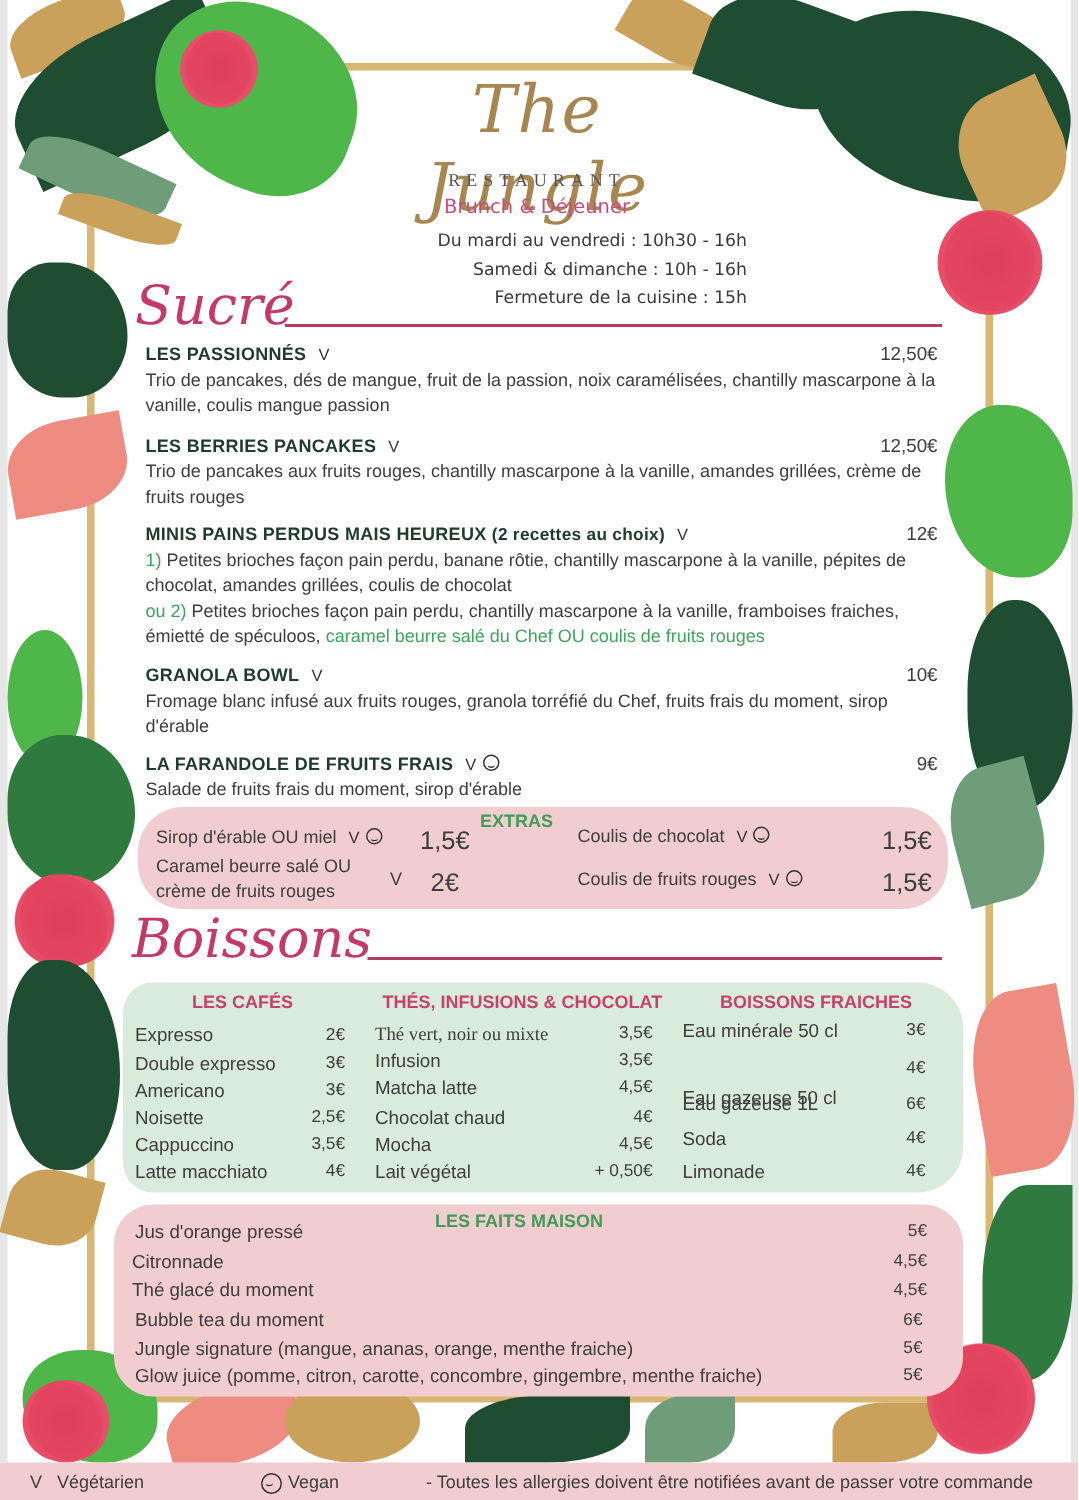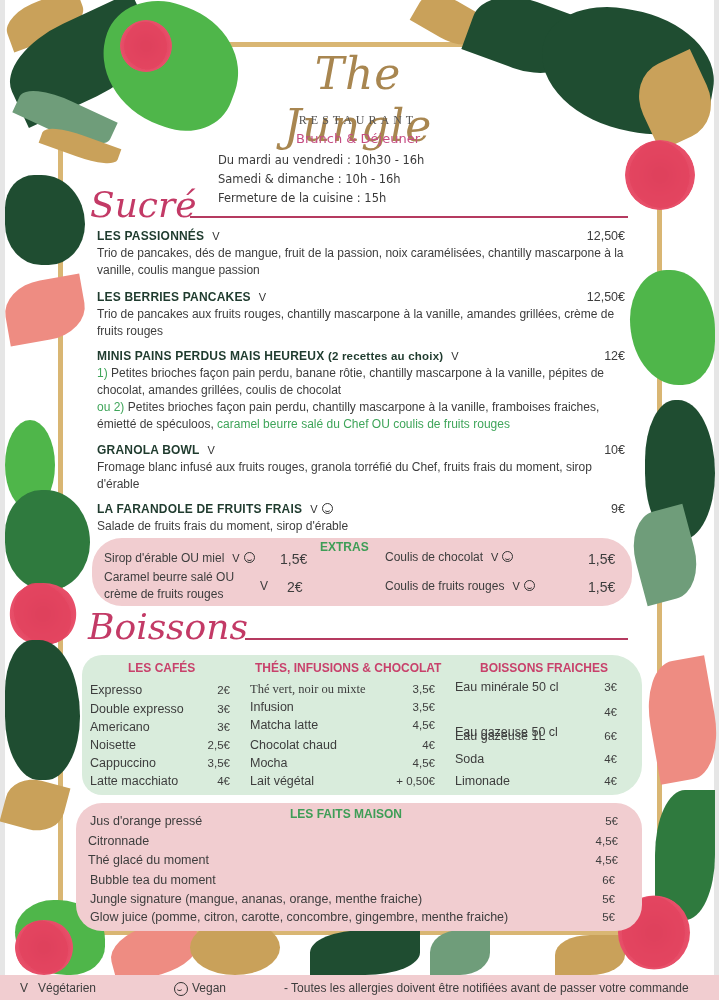--- a/index.html
+++ b/index.html
@@ -23,40 +23,40 @@
   .leaf.sage { background: #6f9d7a; }
   .flower { position: absolute; width: 56px; height: 56px; border-radius: 50%; background: radial-gradient(circle, #b8203f 10%, #e0425e 45%, #e8506a 70%, transparent 72%); }
   .flower::before, .flower::after { content: ""; position: absolute; inset: 4px; border-radius: 40% 60% 45% 55%; background: rgba(226,68,96,0.7); transform: rotate(35deg); }
 
   
   .content { position: absolute; left: 0; top: 0; width: 719px; height: 1000px; }
 
   .logo { position: absolute; left: 238px; top: 48px; width: 240px; text-align: center; font-family: "DejaVu Serif", serif; font-style: italic; font-size: 44px; color: #a88650; letter-spacing: 1px; line-height: 52px; }
   .restaurant { position: absolute; left: 238px; top: 113px; width: 240px; text-align: center; font-family: "Liberation Serif", serif; font-size: 12px; letter-spacing: 4px; color: #555; }
   .subtitle { position: absolute; left: 238px; top: 131px; width: 240px; text-align: center; font-size: 13px; color: #c54d83; }
-  .hours { position: absolute; left: 218px; top: 151px; width: 280px; text-align: left; font-size: 11.5px; line-height: 19px; color: #3a3a3a; }
+  .hours { position: absolute; left: 218px; top: 151px; width: 280px; text-align: right; font-size: 11.5px; line-height: 19px; color: #3a3a3a; }
 
   .section-title { position: absolute; font-family: "DejaVu Serif", serif; font-style: italic; font-size: 36px; color: #c33a66; }
   .section-line { position: absolute; height: 2px; background: #b53a60; }
 
   .item { position: absolute; left: 97px; width: 530px; }
   .item-name { font-family: "Liberation Sans", sans-serif; font-weight: bold; font-size: 12px; color: #1f3b2e; letter-spacing: 0.2px; }
   .item-name .note { font-size: 11.5px; }
   .item-desc { font-family: "Liberation Sans", sans-serif; font-size: 12px; line-height: 17px; color: #3d3d3d; margin-top: 2px; }
   .green { color: #3fa55a; }
   .item-price { position: absolute; right: 2px; top: 0; font-family: "Liberation Sans", sans-serif; font-size: 12.5px; color: #3d3d3d; }
   .veg-icon { display: inline-block; font-size: 11px; color: #333; margin-left: 8px; font-weight: normal; }
   .vegan-icon { display: inline-block; width: 11px; height: 11px; border: 1px solid #333; border-radius: 50%; margin-left: 4px; vertical-align: -1px; position: relative; }
   .vegan-icon::after { content: ""; position: absolute; left: 2px; top: 4px; width: 5px; height: 3px; border-bottom: 1px solid #333; border-radius: 0 0 4px 4px; }
 
   
   .extras { position: absolute; left: 92px; top: 538px; width: 540px; height: 68px; background: #f1cdd0; border-radius: 30px; }
   .extras-title { position: absolute; left: 228px; top: 2px; font-family: "Liberation Sans", sans-serif; font-weight: bold; font-size: 12px; color: #3e9d56; }
   .extra { position: absolute; font-family: "Liberation Sans", sans-serif; font-size: 12px; color: #3d3d3d; line-height: 17px; }
-  .extra-price { position: absolute; font-family: "Liberation Sans", sans-serif; font-size: 14px; color: #3d3d3d; }
+  .extra-price { position: absolute; font-family: "Liberation Sans", sans-serif; font-size: 17px; color: #3d3d3d; }
 
   
   .drinks-box { position: absolute; left: 82px; top: 655px; width: 560px; height: 140px; background: #d9ecdc; border-radius: 20px 30px 30px 20px; }
   .drink-col-title { position: absolute; font-family: "Liberation Sans", sans-serif; font-weight: bold; font-size: 12px; color: #c8416b; text-align: center; }
   .drink-row { position: absolute; font-family: "Liberation Sans", sans-serif; font-size: 12.5px; color: #3d3d3d; }
   .drink-price { position: absolute; font-family: "Liberation Sans", sans-serif; font-size: 11.5px; color: #3d3d3d; text-align: right; }
 
   .maison-box { position: absolute; left: 76px; top: 803px; width: 566px; height: 128px; background: #f1cdd0; border-radius: 26px; }
   .maison-title { position: absolute; left: 290px; top: 807px; font-family: "Liberation Sans", sans-serif; font-weight: bold; font-size: 12px; color: #3e9d56; }
 

